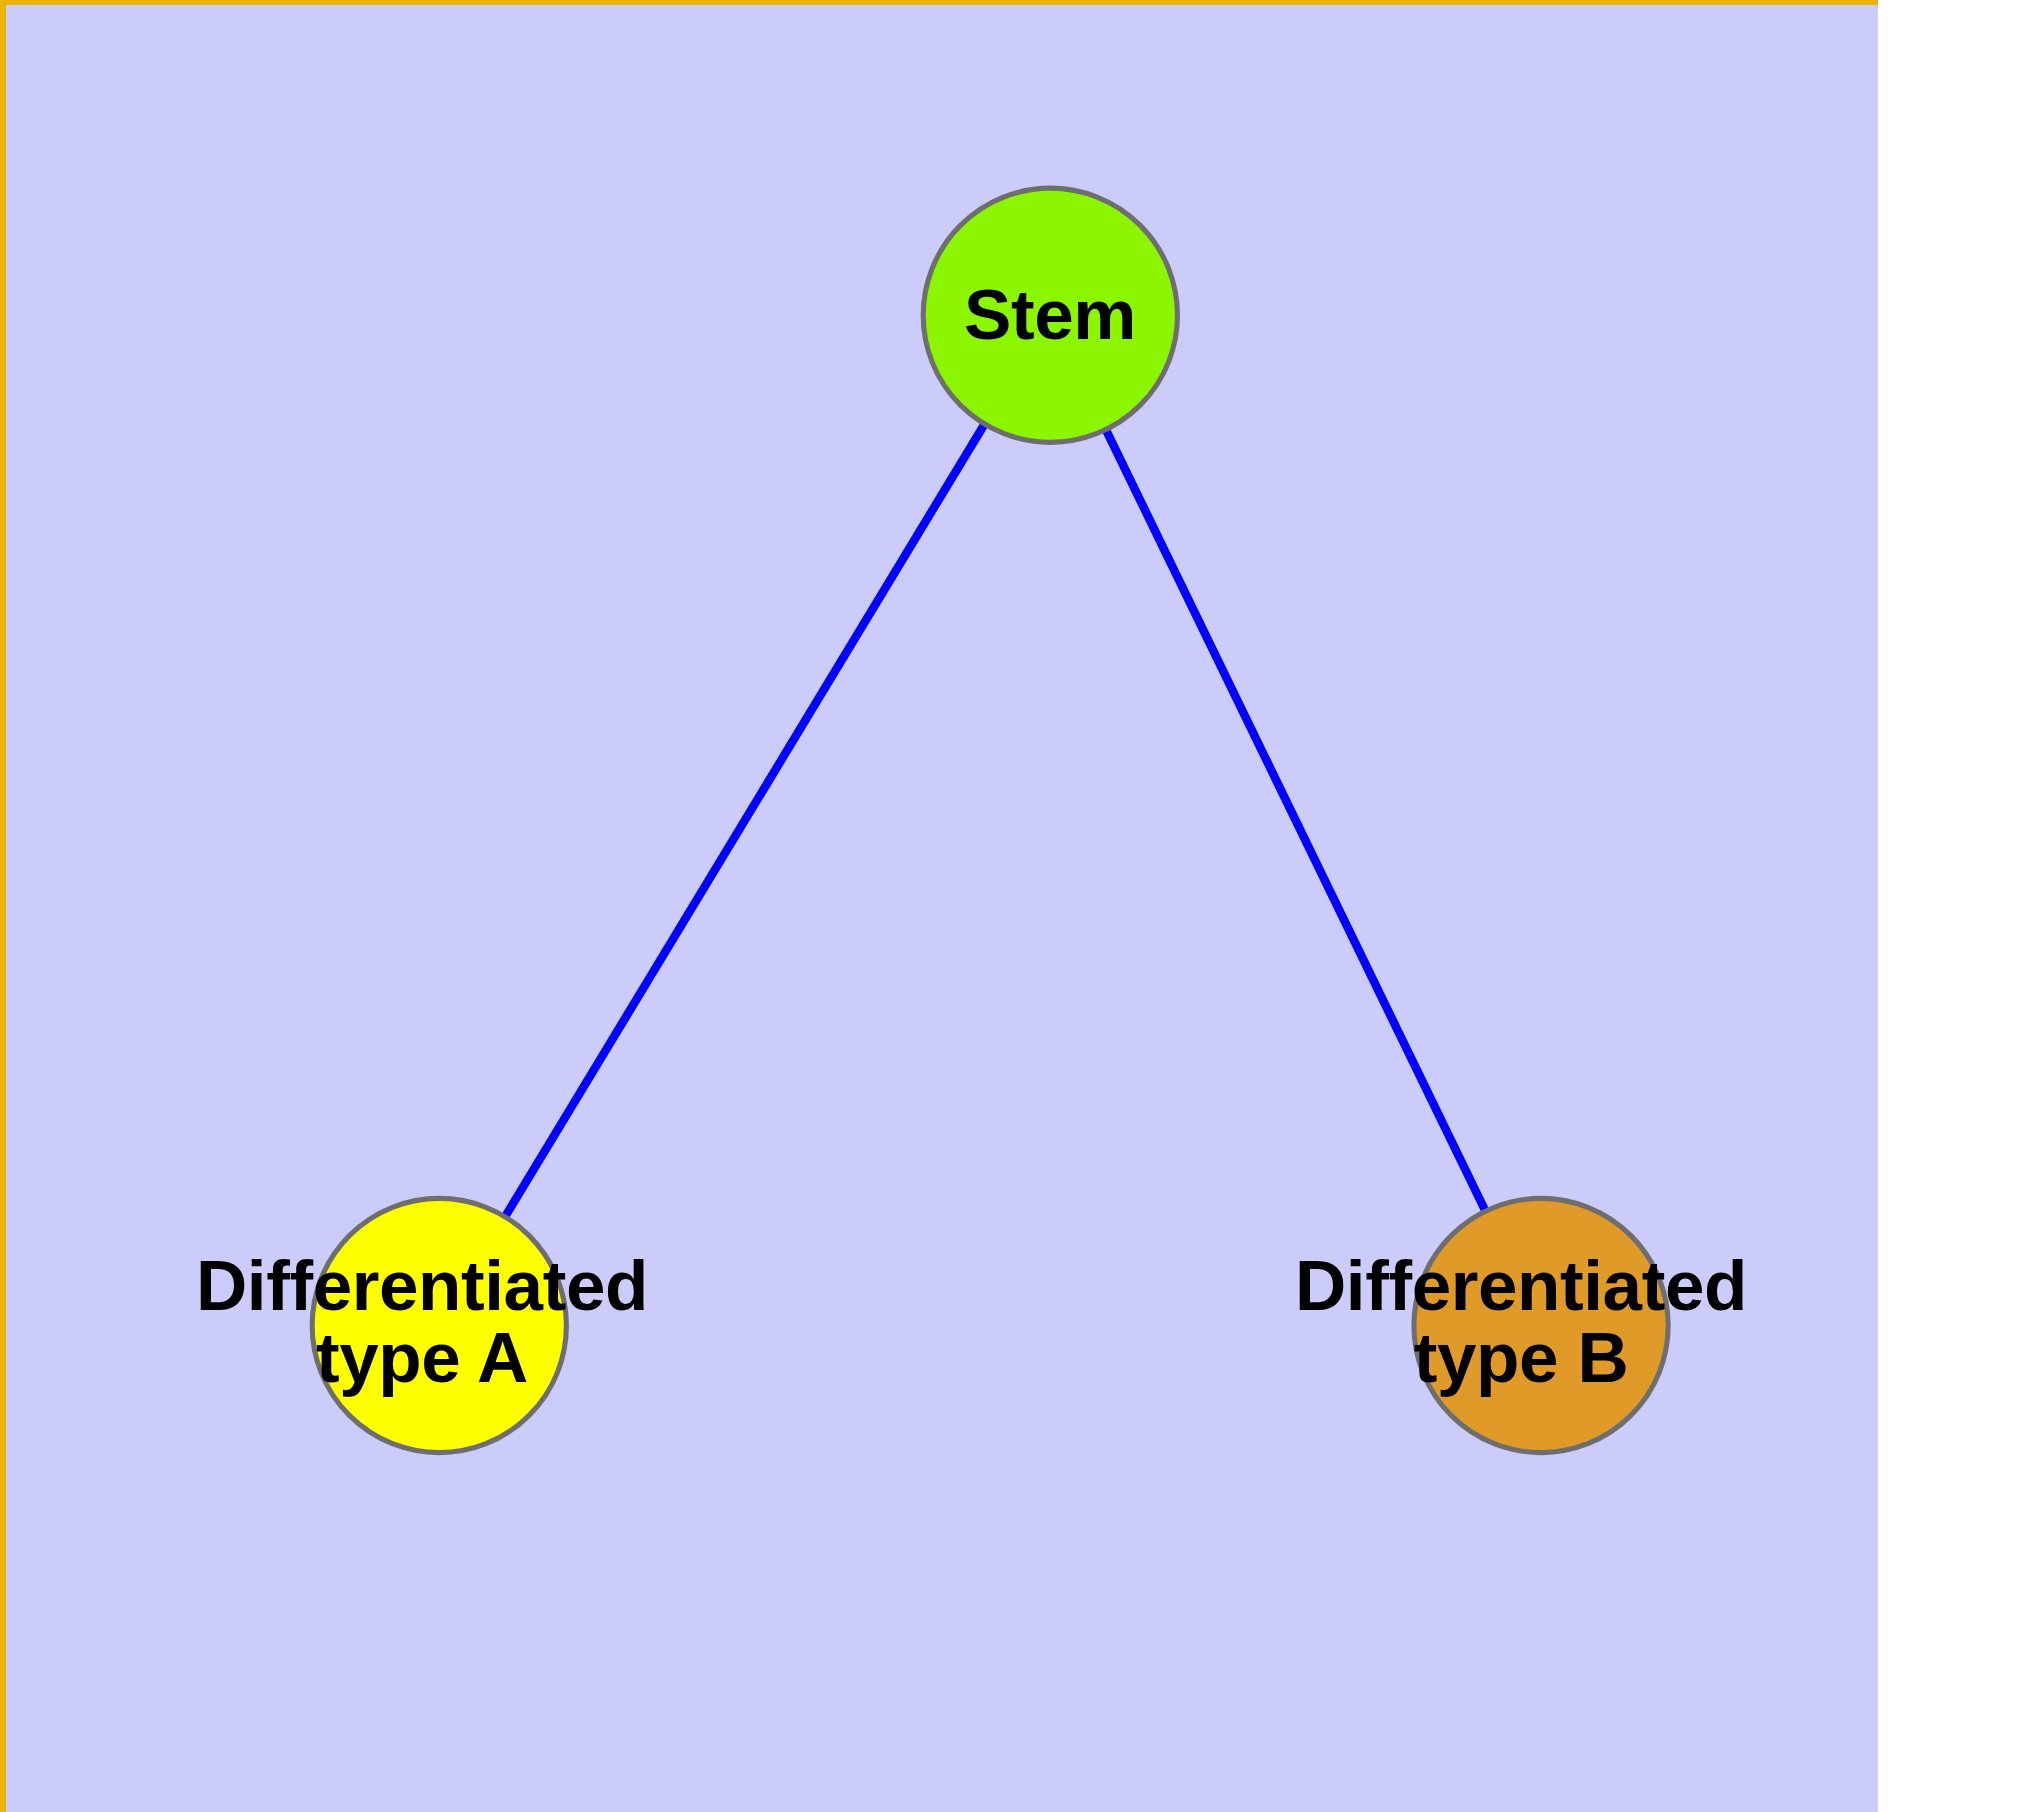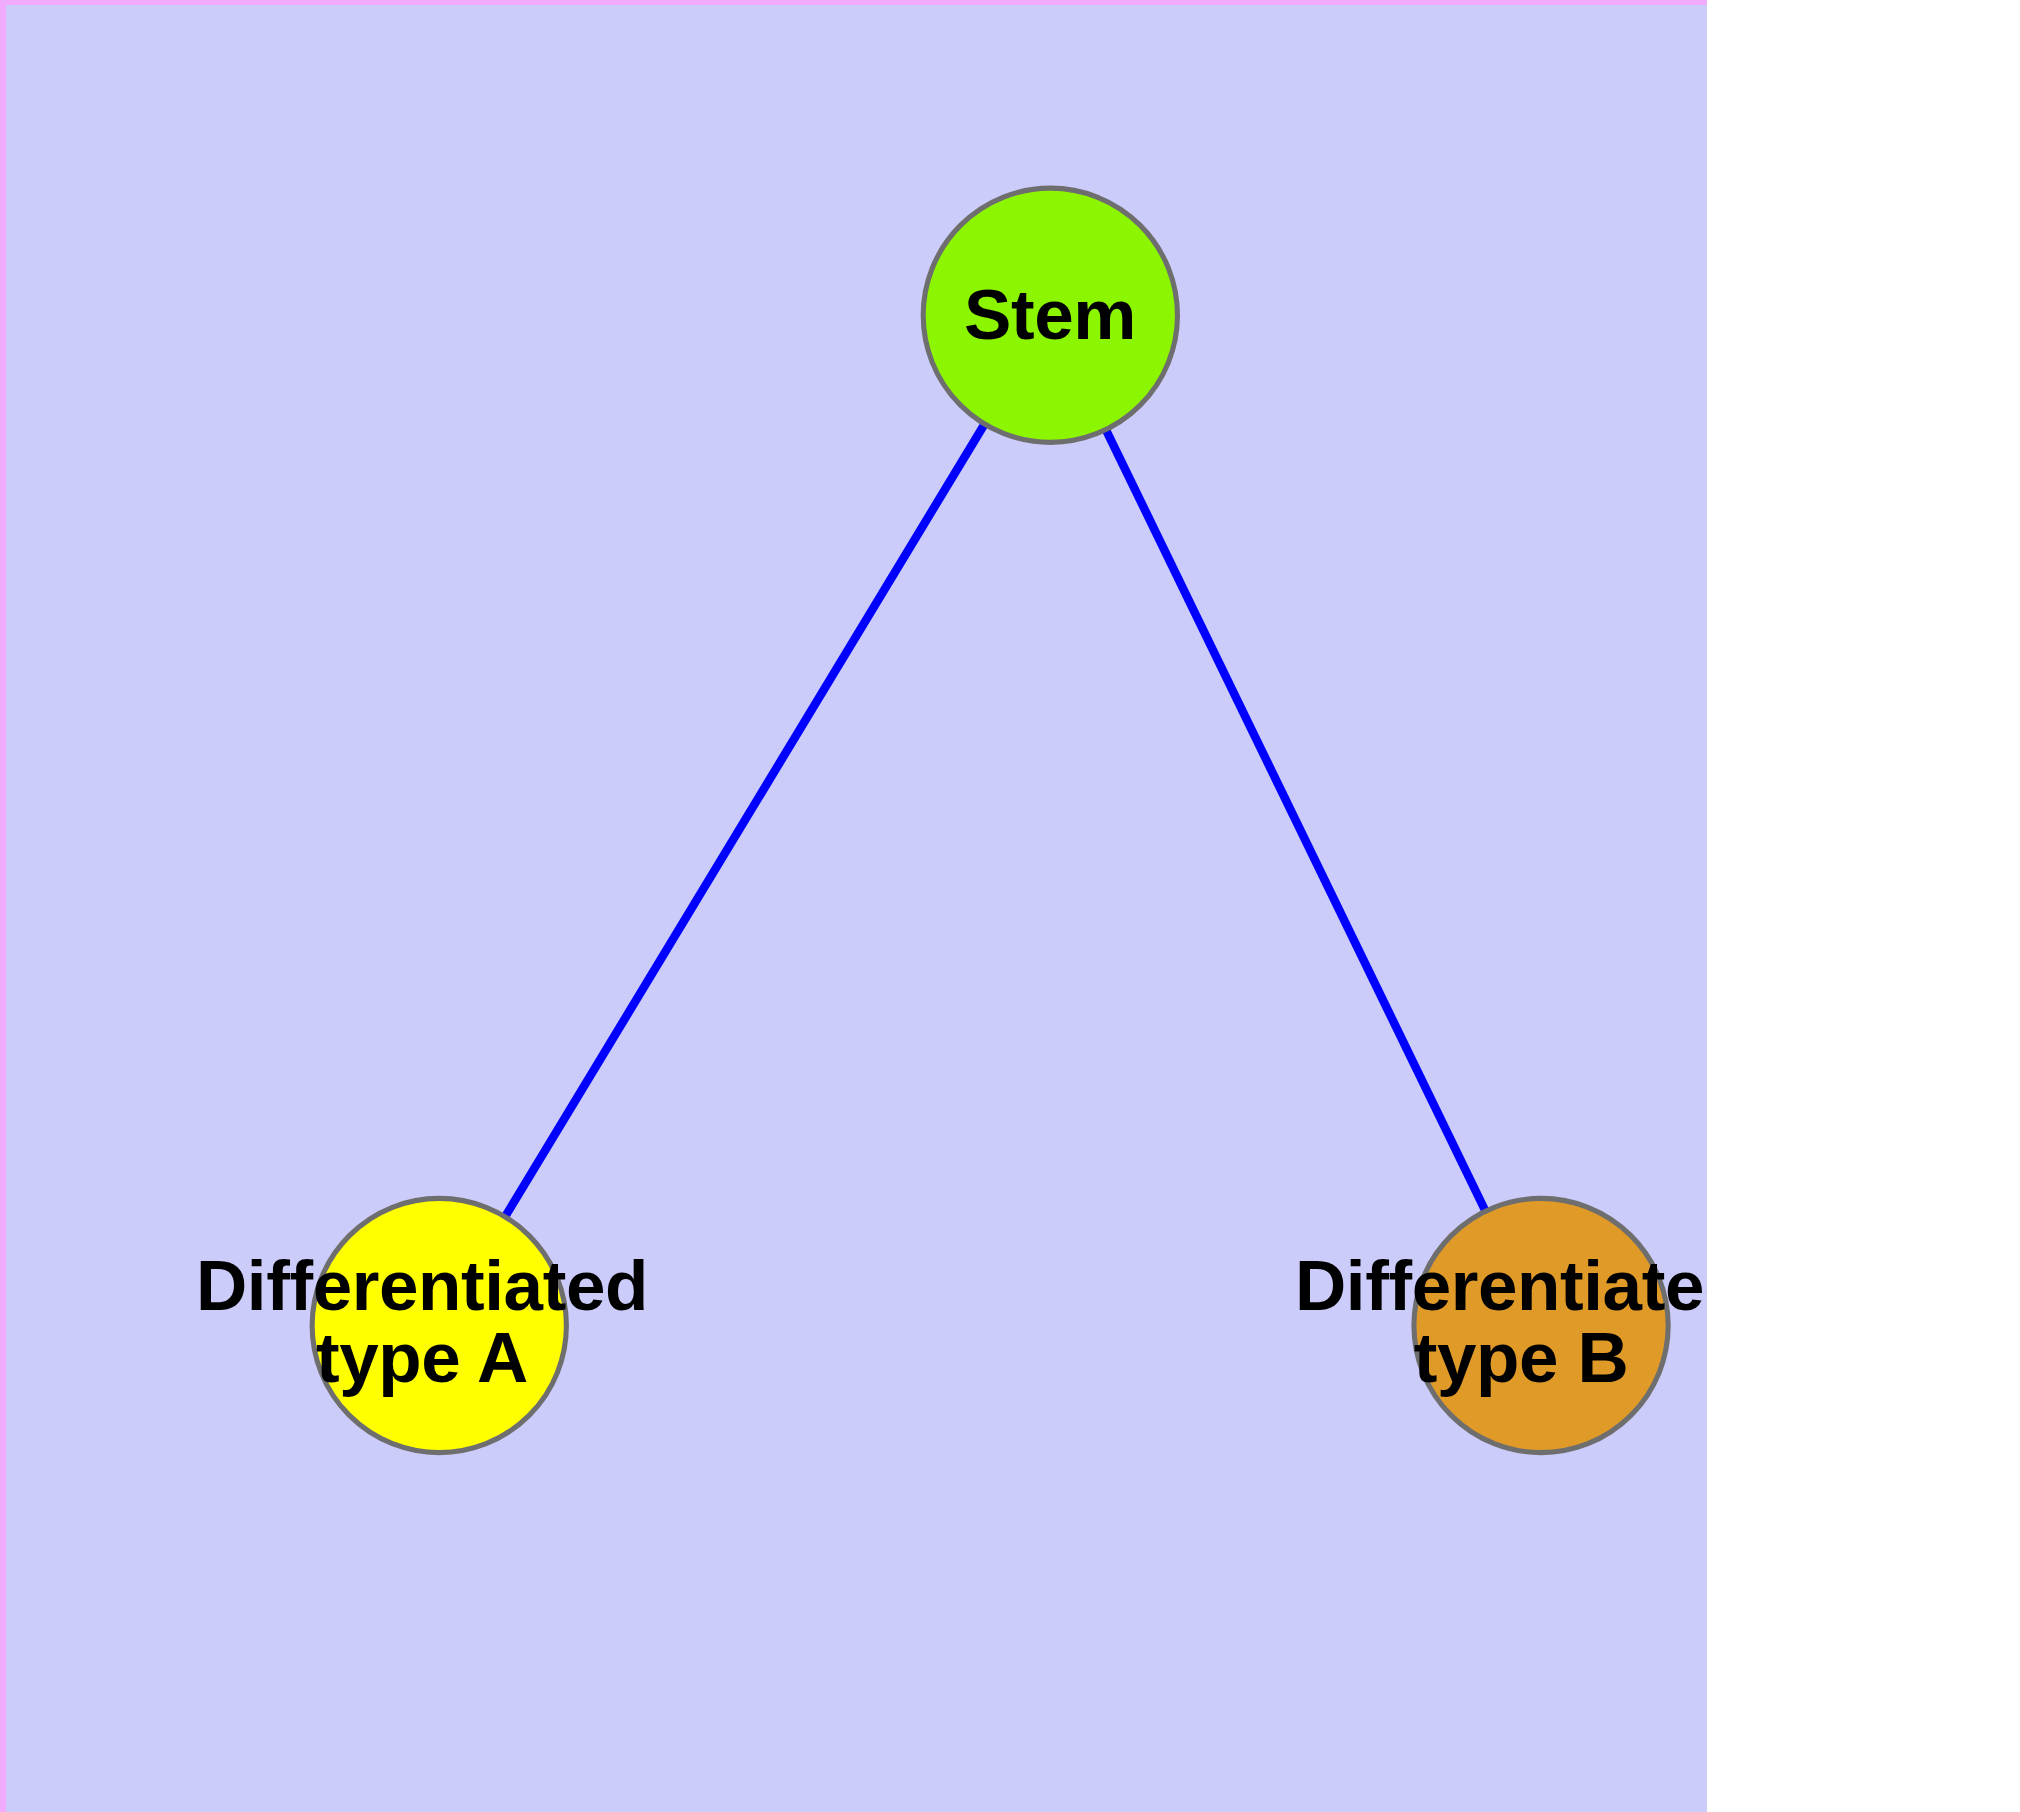--- a/index.html
+++ b/index.html
@@ -3,23 +3,23 @@
 <meta charset="utf-8">
 <title>Cell Differentiation Graph</title>
 <style>
   html, body {
     margin: 0;
     padding: 0;
     background: #ffffff;
   }
   #stage {
     position: relative;
-    width: 1707px;
+    width: 1878px;
     height: 1812px;
-    background: #f0abfc;
+    background: #eab308;
     overflow: hidden;
     font-family: "Liberation Sans", "DejaVu Sans", sans-serif;
   }
   #canvas {
     position: absolute;
     left: 6px;
     top: 5.1px;
     width: 2015px;
     height: 1807px;
     background: #ccccfa;

